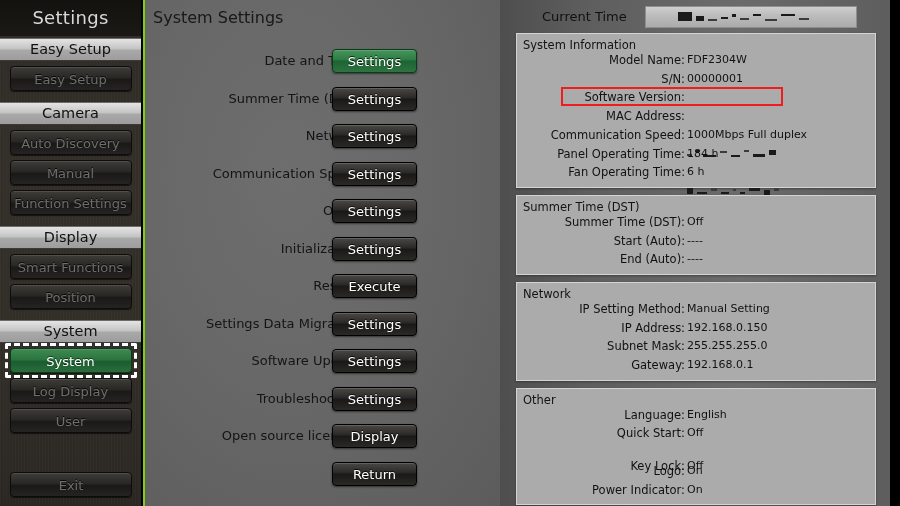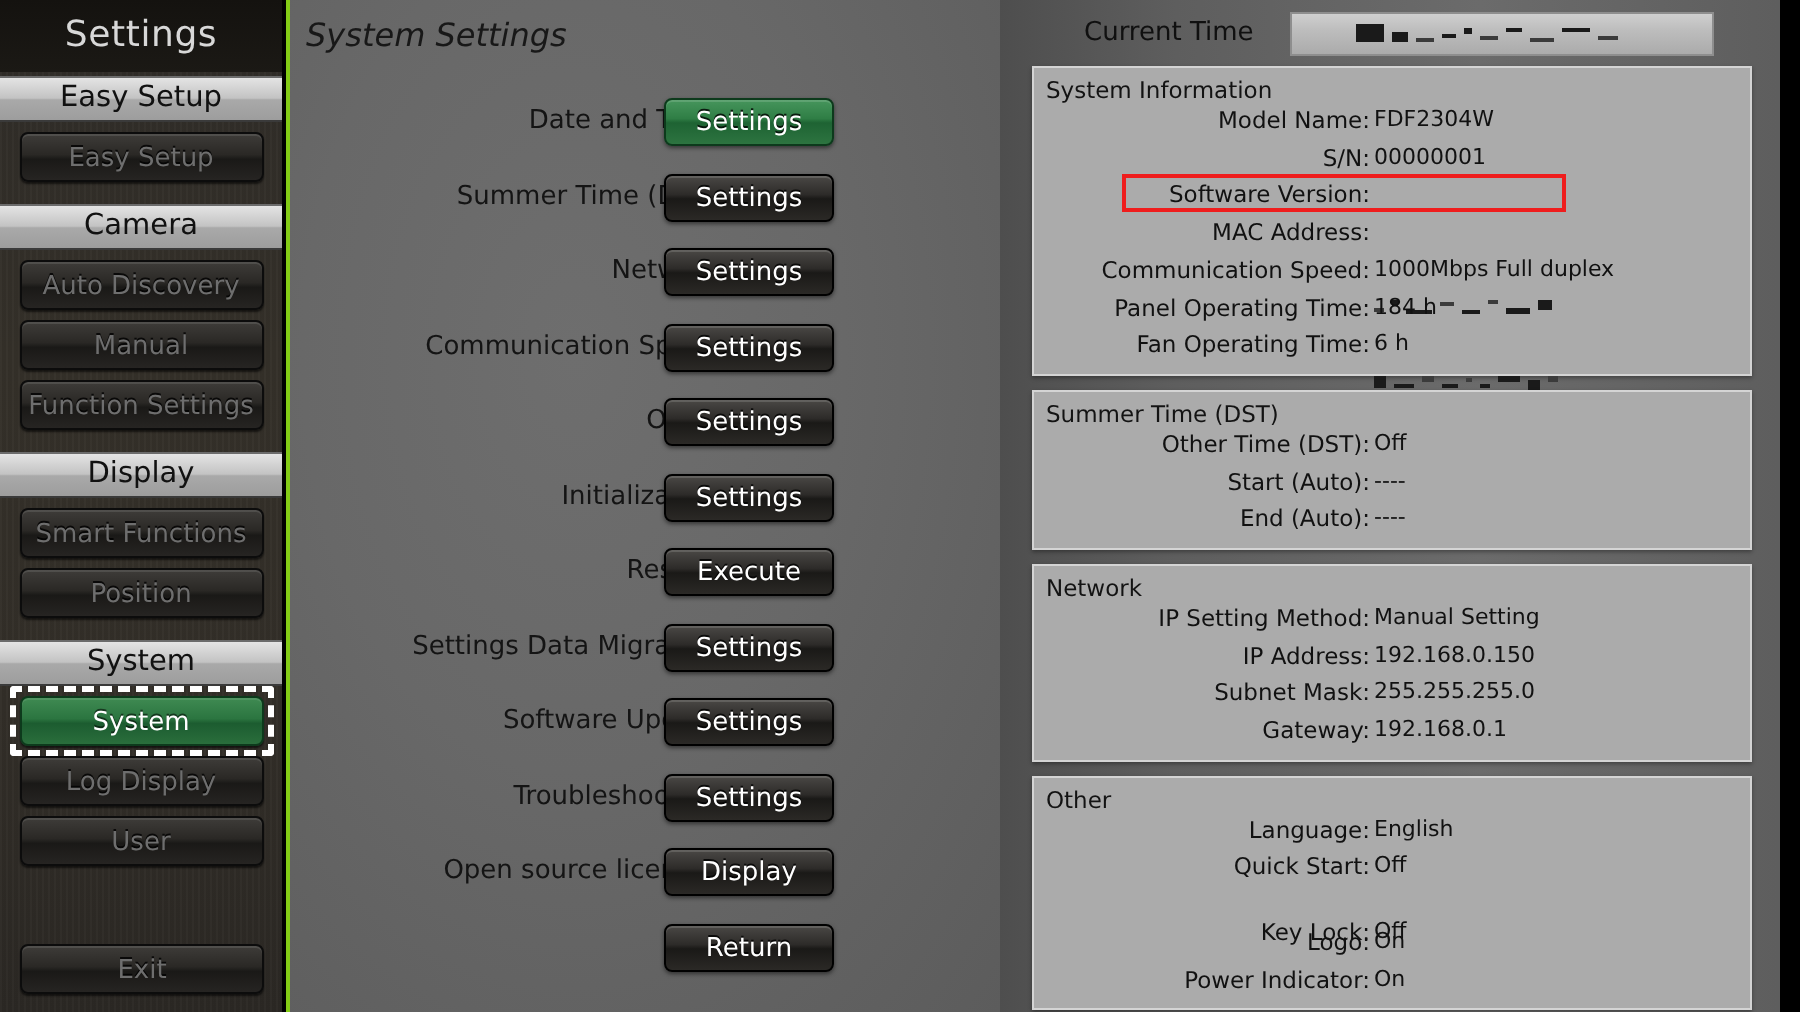--- a/index.html
+++ b/index.html
@@ -92,21 +92,20 @@
     left: 145px; top: 0;
     width: 355px; height: 506px;
     background: radial-gradient(ellipse at 40% 35%, #6e6e6e 0%, #686868 45%, #5c5c5c 100%);
     overflow: hidden;
   }
   #page-title {
     position: absolute;
     left: 8px; top: 8px;
     font-size: 16px;
     color: #181818;
-    font-style: italic;
   }
   .row {
     position: absolute;
     left: 0;
     width: 345px;
     height: 24px;
   }
   .row-label {
     position: absolute;
     right: 130px;
@@ -374,21 +373,21 @@
             <div class="info-value">184 h</div>
           </div>
           <div class="info-row" style="top: 130.2px;">
             <div class="info-label">Fan Operating Time:</div>
             <div class="info-value">6 h</div>
           </div>
         </div>
         <div class="panel" style="top: 194.9px; height: 80.1px;">
           <div class="panel-title">Summer Time (DST)</div>
           <div class="info-row" style="top: 18px;">
-            <div class="info-label">Other Time (DST):</div>
+            <div class="info-label">Summer Time (DST):</div>
             <div class="info-value">Off</div>
           </div>
           <div class="info-row" style="top: 36.7px;">
             <div class="info-label">Start (Auto):</div>
             <div class="info-value">----</div>
           </div>
           <div class="info-row" style="top: 55.4px;">
             <div class="info-label">End (Auto):</div>
             <div class="info-value">----</div>
           </div>

